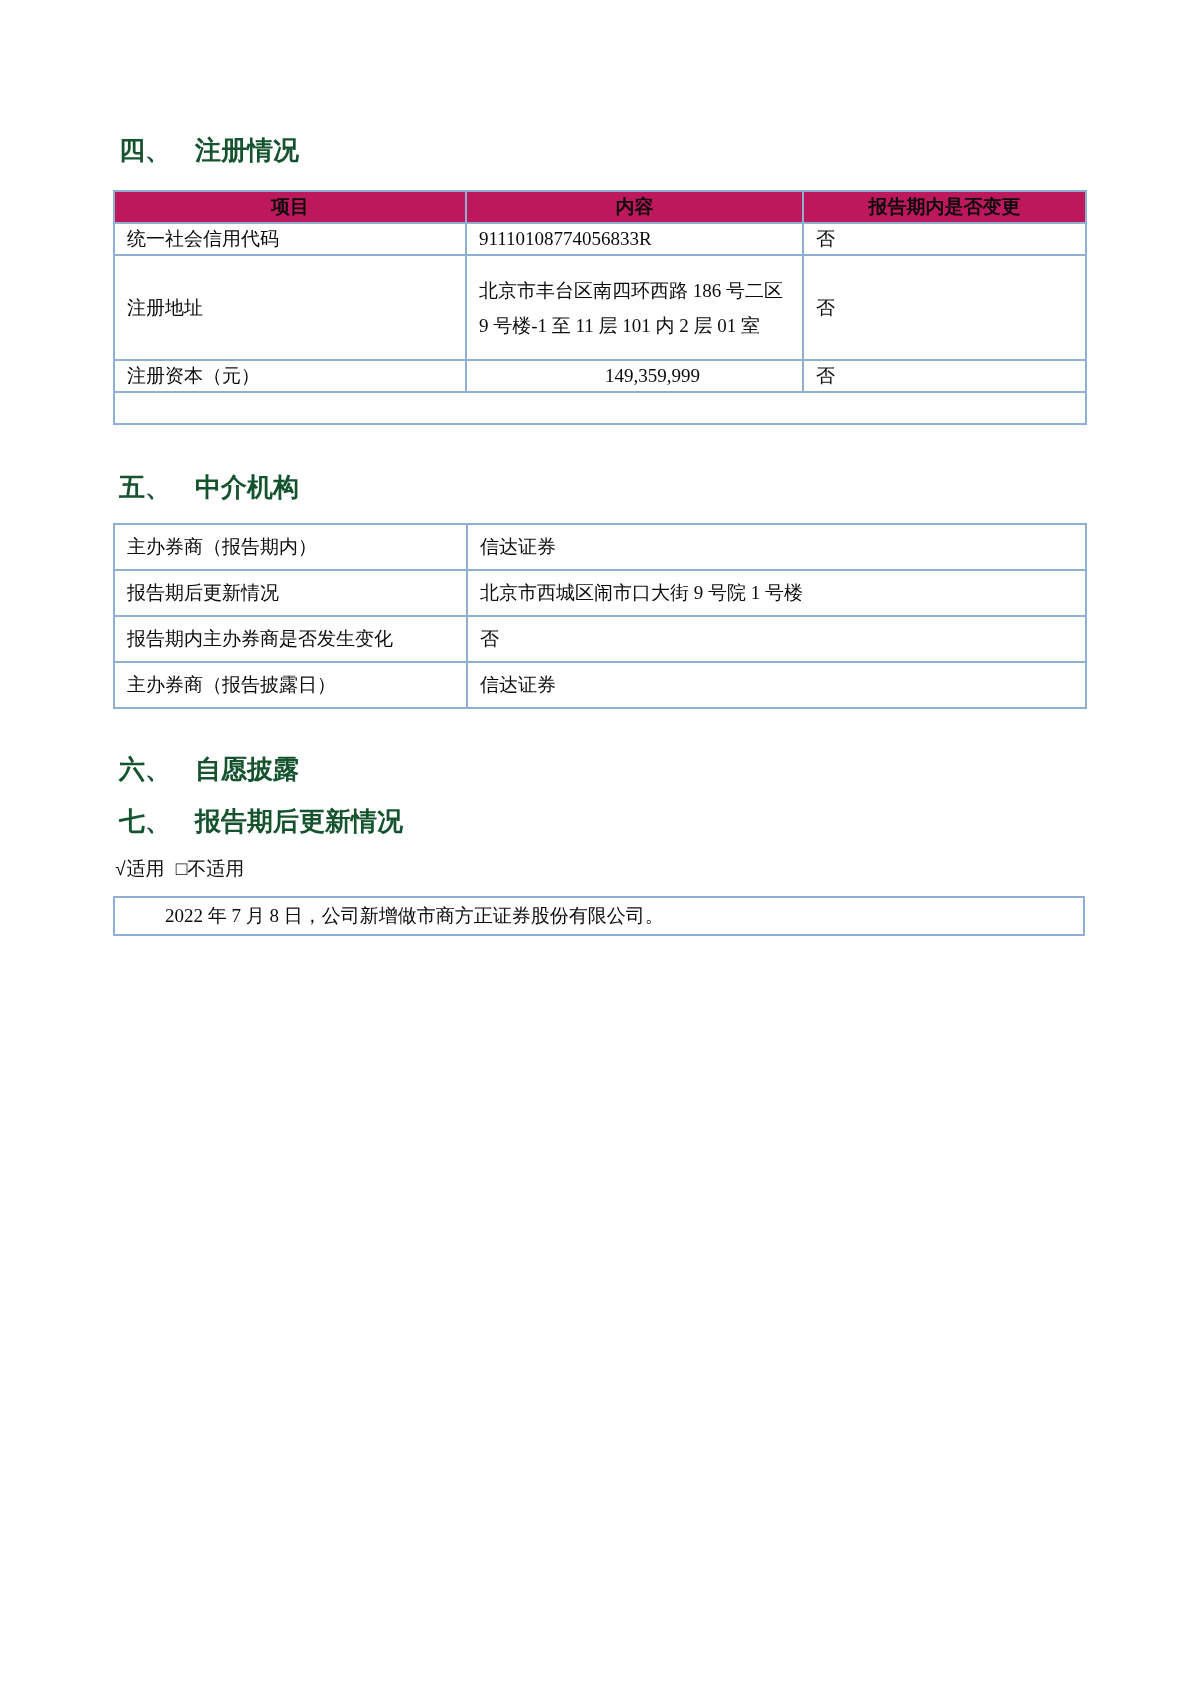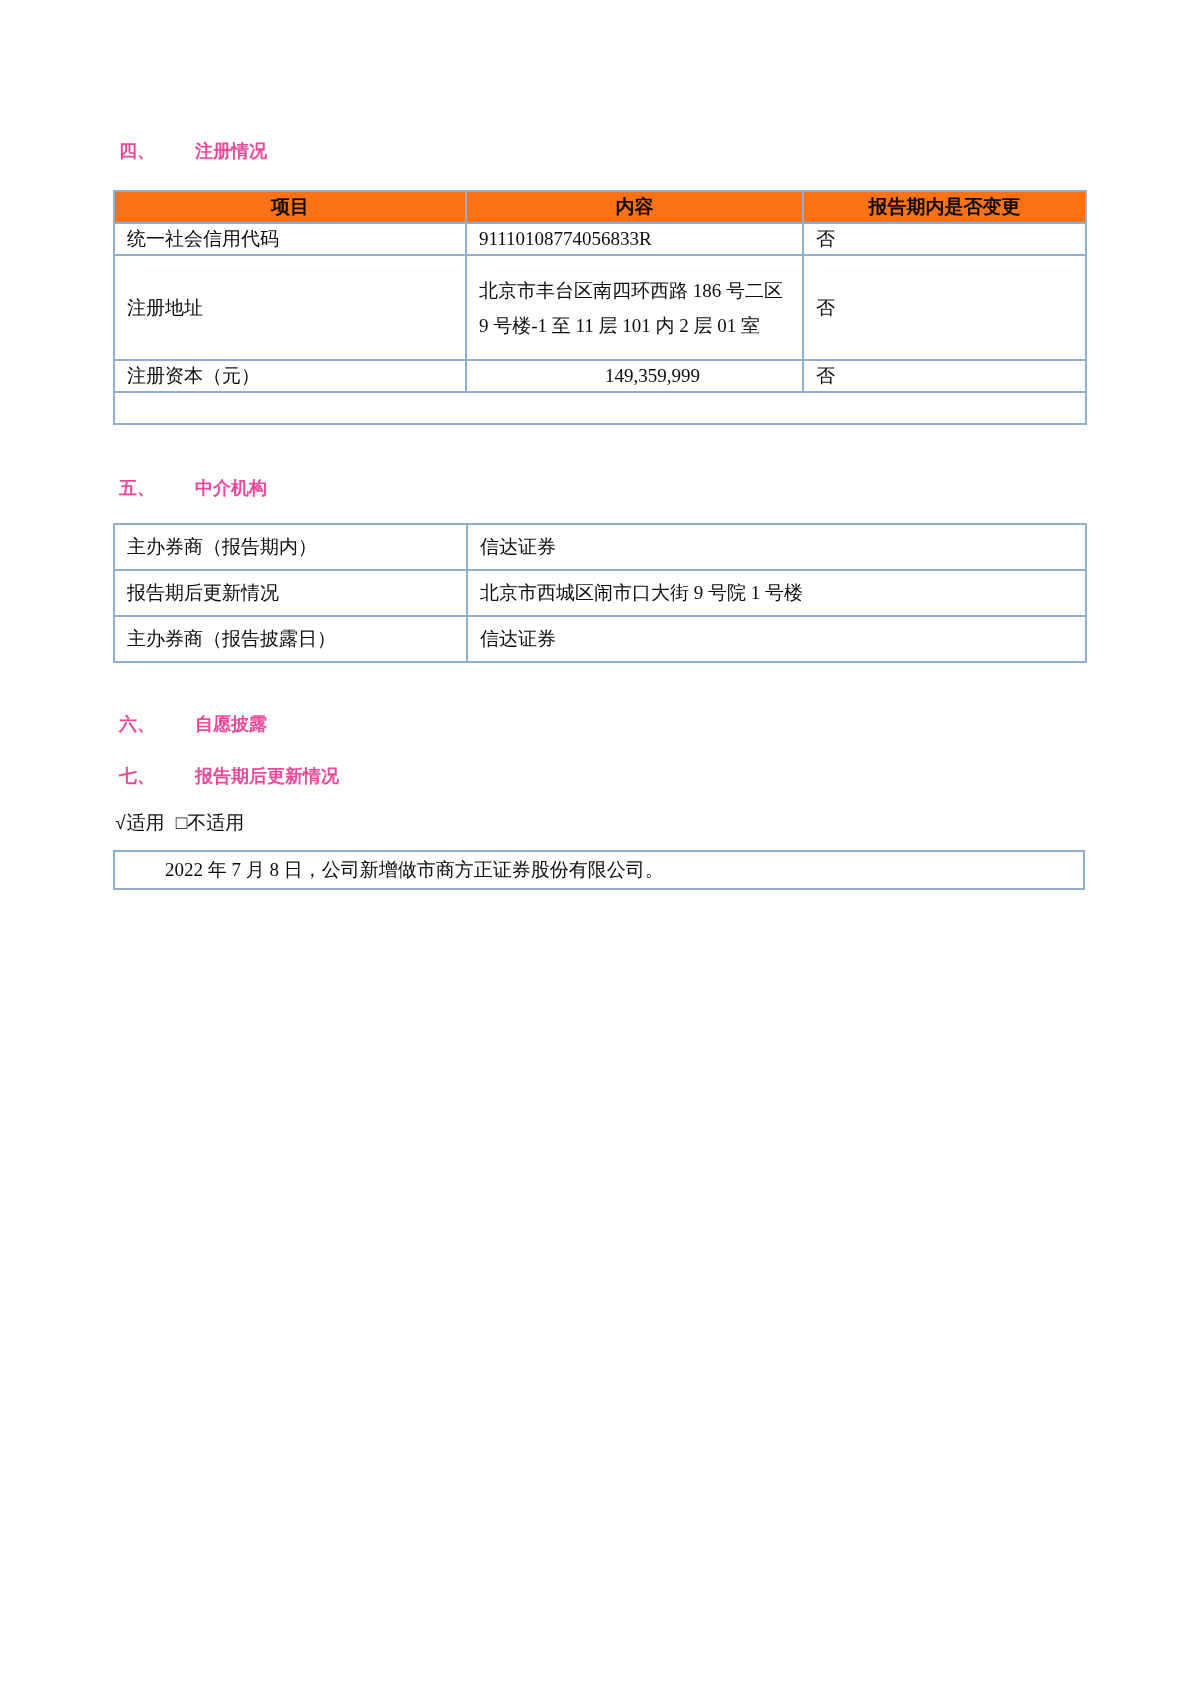--- a/index.html
+++ b/index.html
@@ -7,25 +7,25 @@
     width: 1200px; height: 1696px;
     background: #ffffff;
     font-family: "Liberation Serif", "DejaVu Serif", serif;
     color: #0c0c0c;
   }
   .content {
     margin-left: 113px;
     width: 972px;
   }
   .heading {
-    font-size: 18px;
+    font-size: 26px;
     font-weight: bold;
     line-height: 30px;
     padding-left: 6px;
-    color: #ec4899;
+    color: #14532d;
   }
   .heading .h-num {
     display: inline-block;
     width: 76px;
   }
   .s4 .heading { margin: 136px 0 24px 0; }
   .s5 .heading { margin: 48px 0 20px 0; }
   .s6 .heading { margin: 46px 0 22px 0; }
   .s7 .heading { margin: 17px 0 20px 0; }
 
@@ -35,21 +35,21 @@
     table-layout: fixed;
     font-size: 19px;
   }
   th, td {
     border: 2px solid #8FAFD2;
     padding: 2px 12px;
     vertical-align: middle;
     overflow: hidden;
   }
   th {
-    background: #f97316;
+    background: #be185d;
     font-weight: bold;
     text-align: center;
     height: 30px;
     margin-top: 23px;
   }
   .t1 col.c1 { width: 352px; }
   .t1 col.c2 { width: 337px; }
   .t1 col.c3 { width: 283px; }
   .t1 tr.r1 td { height: 30px; }
   .t1 tr.r2 td { height: 105px; vertical-align: middle; }
@@ -138,20 +138,24 @@
       <tbody>
         <tr>
           <td>主办券商（报告期内）</td>
           <td>信达证券</td>
         </tr>
         <tr>
           <td>报告期后更新情况</td>
           <td>北京市西城区闹市口大街 9 号院 1 号楼</td>
         </tr>
         <tr>
+          <td>报告期内主办券商是否发生变化</td>
+          <td>否</td>
+        </tr>
+        <tr>
           <td>主办券商（报告披露日）</td>
           <td>信达证券</td>
         </tr>
       </tbody>
     </table>
   </div>
 
   <div class="s6">
     <div class="heading">
       <span class="h-num">六、</span><span class="h-title">自愿披露</span>

